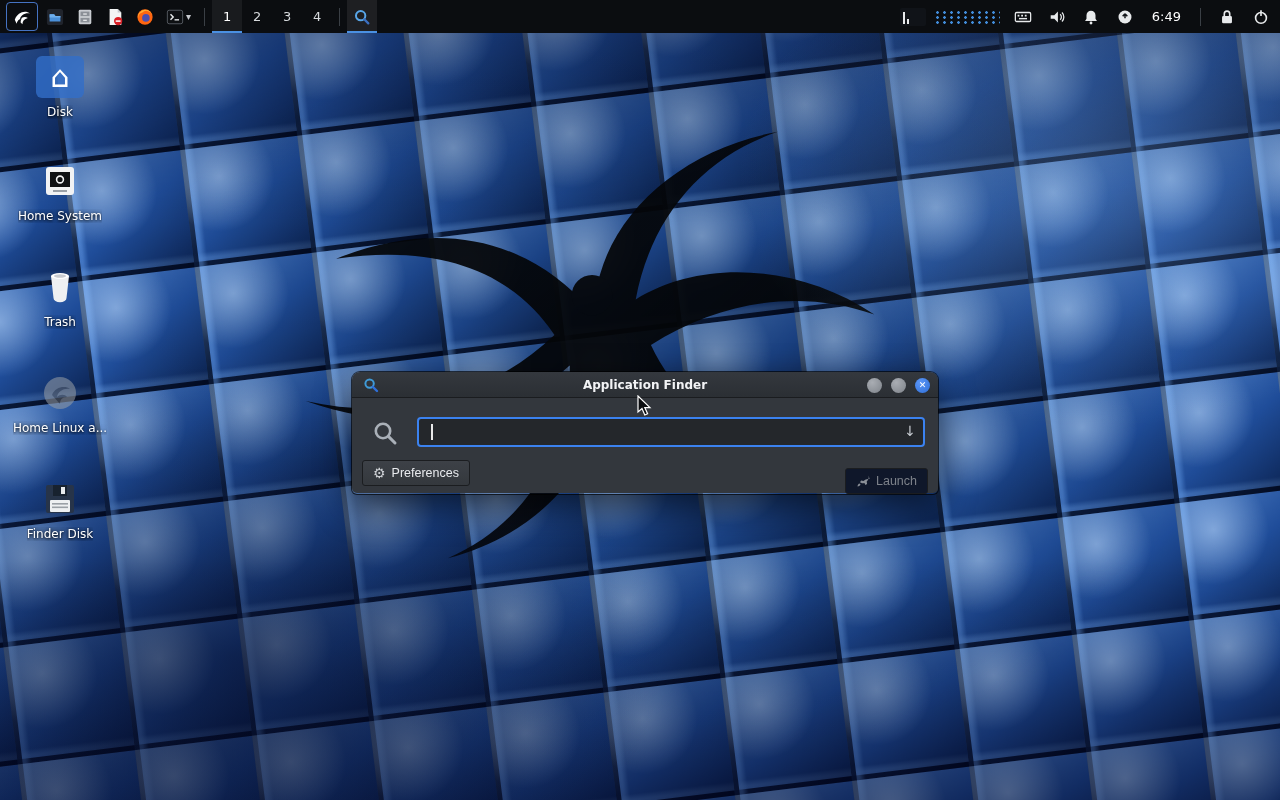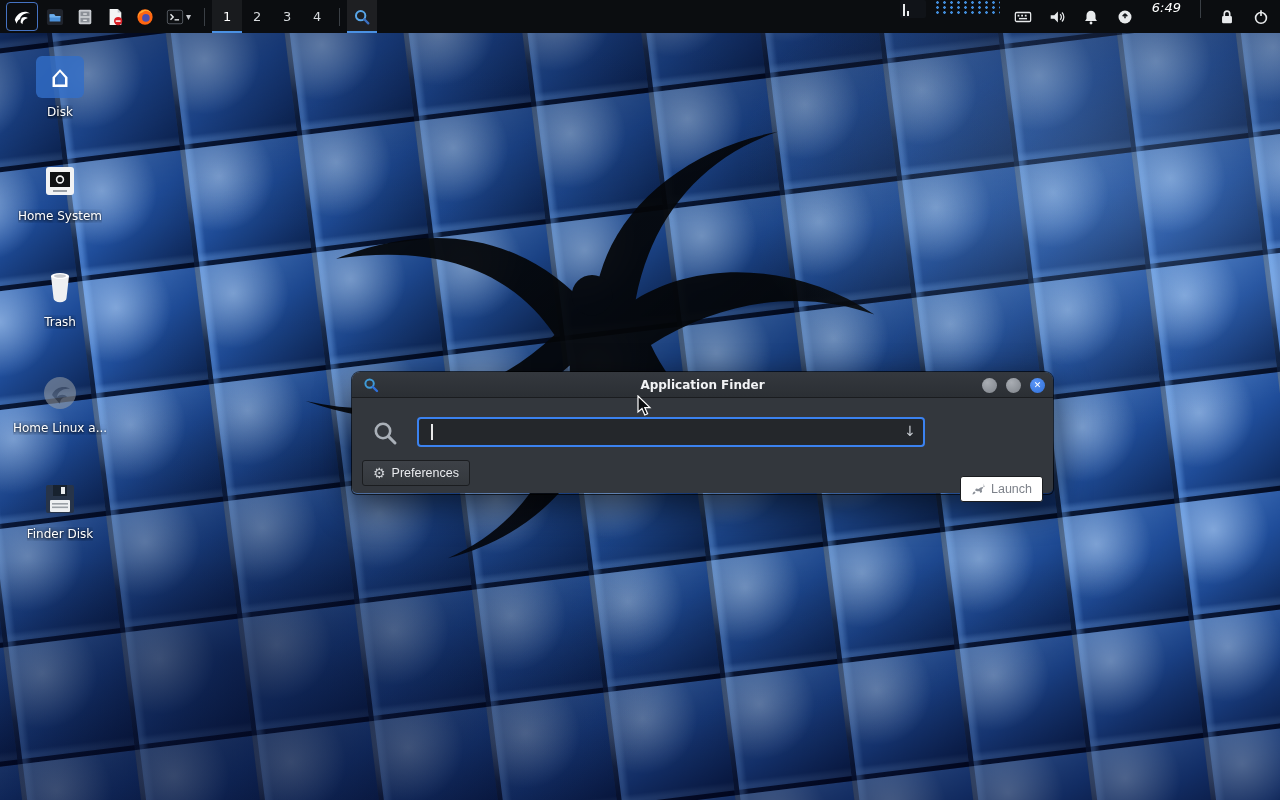--- a/index.html
+++ b/index.html
@@ -44,21 +44,21 @@
   }
   .p-btn.boxed { border:1px solid rgba(90,150,255,.75); border-radius:4px; height:29px; margin:2px 2px; }
   .p-btn.active { background:rgba(255,255,255,.08); box-shadow:inset 0 -2px 0 #4a90e2; }
   .sep { width:1px; height:18px; background:#3a3f45; margin:0 7px; }
   .ws {
     width:30px; height:33px; display:flex; align-items:center; justify-content:center;
     color:#d7dadd; font-size:13px;
   }
   .ws.active { box-shadow:inset 0 -2px 0 #4a90e2; background:rgba(255,255,255,.06); color:#fff; }
   .chev { color:#c9ccd1; font-size:10px; margin-left:2px; }
-  .p-right { margin-left:auto; display:flex; align-items:flex-start; gap:4px;font-style:italic; }
+  .p-right { margin-left:auto; display:flex; align-items:center; gap:4px; }
   .mini-graph {
     width:26px; height:18px; background:#101318; border-radius:2px; position:relative; overflow:hidden;
   }
   .mini-graph .bar { position:absolute; bottom:2px; width:2px; background:#e8eaec; }
   .net-graph {
     width:66px; height:14px; margin:0 4px;
     background-image:radial-gradient(circle, #4aa3ff 1px, transparent 1.6px);
     background-size:7px 5px; opacity:.85;
   }
   .clock { color:#fff; font-size:13px; padding:0 8px; }
@@ -73,21 +73,21 @@
     font-size:12px; color:#fff; text-align:center;
     text-shadow:0 1px 3px rgba(0,0,0,.95), 0 0 6px rgba(0,0,0,.6);
     max-width:100px; white-space:nowrap; overflow:hidden;
   }
   .icon-box { width:48px; height:42px; display:flex; align-items:center; justify-content:center; }
   .icon-box.selected { background:rgba(50,110,200,.80); border-radius:6px; }
   .home-glyph { font-size:30px; color:#fff; line-height:1; }
 
   
   .dialog {
-    position:absolute; left:352px; top:372px; width:701px; height:122px;
+    position:absolute; left:352px; top:372px; width:586px; height:122px;
     border-radius:8px 8px 5px 5px;
     box-shadow:0 12px 34px rgba(0,0,0,.6), 0 0 0 1px rgba(0,0,0,.65);
     z-index:60;
   }
   .titlebar {
     height:26px; border-radius:8px 8px 0 0;
     background:linear-gradient(#34383e,#2b2f34);
     border-bottom:1px solid #1a1c1f;
     display:flex; align-items:center; position:relative;
   }
@@ -131,22 +131,22 @@
   .btn-row { position:absolute; left:10px; right:10px; top:62px; height:26px; }
   .gtk-btn {
     height:26px; display:inline-flex; align-items:center; gap:6px;
     padding:0 10px; font-size:12.5px; border-radius:3px;
     border:1px solid #1b1d20;
     background:linear-gradient(#3d4147,#34383d);
     color:#e8eaed;
   }
   .gtk-btn .gear { font-size:14px; color:#cfd2d6; line-height:1; }
   .gtk-btn.disabled {
-    position:absolute; right:0; top:16px;
-    background:#ffffff; color:#7d828a;text-align:right;
+    position:absolute; right:0; top:8px;
+    background:#0f172a; color:#7d828a;text-align:right;
   }
 
   
   .cursor { position:absolute; left:636px; top:395px; z-index:99; }
 </style>
 </head>
 <body>
 
 <div class="wallpaper">
   <div class="cubes"></div>

